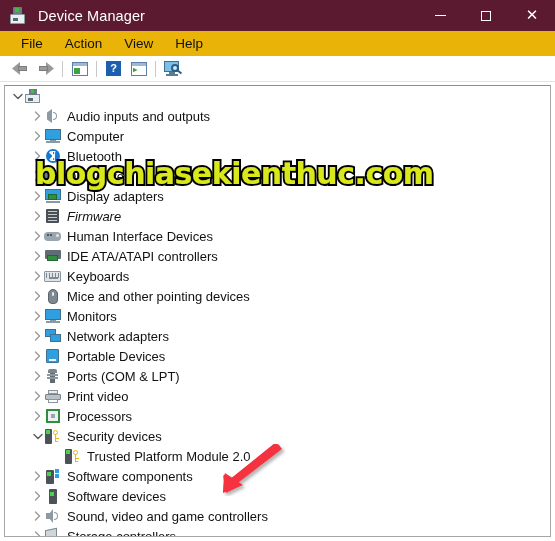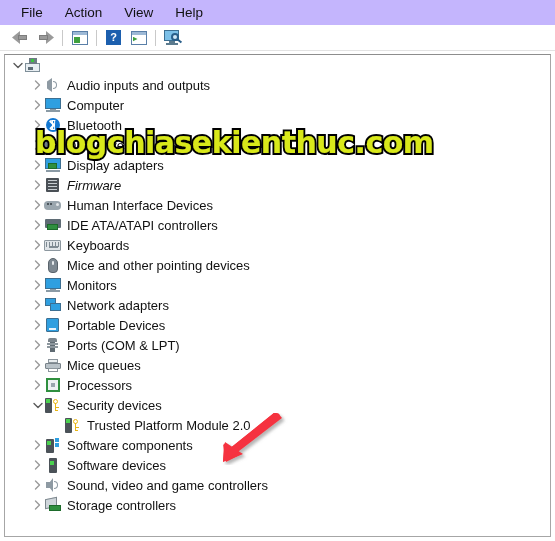--- a/index.html
+++ b/index.html
@@ -25,21 +25,21 @@
     color:#ffffff;font-size:14.5px;margin-left:12px;letter-spacing:.1px;
     white-space:nowrap;flex:0 0 auto;
   }
   .win-controls{margin-left:auto;display:flex;height:31px;}
   .win-btn{width:46px;height:31px;display:flex;align-items:center;justify-content:center;color:#fff;}
   .win-btn .min{width:11px;height:1px;background:#fff;display:block;}
   .win-btn .max{width:10px;height:10px;border:1px solid #fff;box-sizing:border-box;display:block;}
   .win-btn .cls{font-size:15px;line-height:1;font-family:"DejaVu Sans",sans-serif;}
 
   
-  .menubar{height:25px;background:#c4b5fd;display:flex;align-items:center;flex:0 0 auto;padding-left:10px;}
+  .menubar{height:25px;background:#eab308;display:flex;align-items:center;flex:0 0 auto;padding-left:10px;}
   .menu-item{font-size:13.5px;color:#111;padding:2px 11px;white-space:nowrap;}
 
   
   .toolbar{
     height:25px;background:#fff;display:flex;align-items:center;flex:0 0 auto;
     padding-left:8px;border-bottom:1px solid #e3e3e3;
   }
   .tb-btn{width:25px;height:22px;display:flex;align-items:center;justify-content:center;position:relative;}
   .tb-sep{width:1px;height:16px;background:#c9c9c9;margin:0 4px;}
 
@@ -195,20 +195,40 @@
   .watermark .inner{-webkit-text-stroke:0;color:#d8e81a;position:absolute;left:0;top:0;}
 
   
   .red-arrow{position:absolute;left:190px;top:362px;width:100px;height:52px;z-index:25;pointer-events:none;}
 </style>
 </head>
 <body>
 
 <div class="window">
 
+  <div class="titlebar">
+    <div class="app-icon">
+      <div class="body"></div>
+        <div class="top"></div>
+        <div class="led"></div>
+        <div class="slot"></div>
+    </div>
+    <div class="title-text">Device Manager</div>
+    <div class="win-controls">
+      <div class="win-btn">
+          <span class="min"></span>
+        </div>
+      <div class="win-btn">
+          <span class="max"></span>
+        </div>
+      <div class="win-btn">
+          <span class="cls">✕</span>
+        </div>
+    </div>
+  </div>
 
   <div class="menubar">
     <div class="menu-item">File</div>
     <div class="menu-item">Action</div>
     <div class="menu-item">View</div>
     <div class="menu-item">Help</div>
   </div>
 
   <div class="toolbar">
     <div class="tb-btn">
@@ -470,21 +490,21 @@
               <path d="M1.5 1 L5.5 5 L1.5 9" fill="none" stroke="currentColor" stroke-width="1.4" stroke-linecap="round" stroke-linejoin="round"></path>
             </svg>
           </span>
           <span class="icowrap">
             <span class="i-print">
               <i class="top"></i>
               <i class="bd"></i>
               <i class="out"></i>
             </span>
           </span>
-          <span class="label">Mice queues</span>
+          <span class="label">Print video</span>
         </div>
         <div class="row" style="padding-left:26px;">
           <span class="chev">
             <svg width="7" height="10" viewBox="0 0 7 10">
               <path d="M1.5 1 L5.5 5 L1.5 9" fill="none" stroke="currentColor" stroke-width="1.4" stroke-linecap="round" stroke-linejoin="round"></path>
             </svg>
           </span>
           <span class="icowrap">
             <span class="i-cpu"></span>
           </span>

